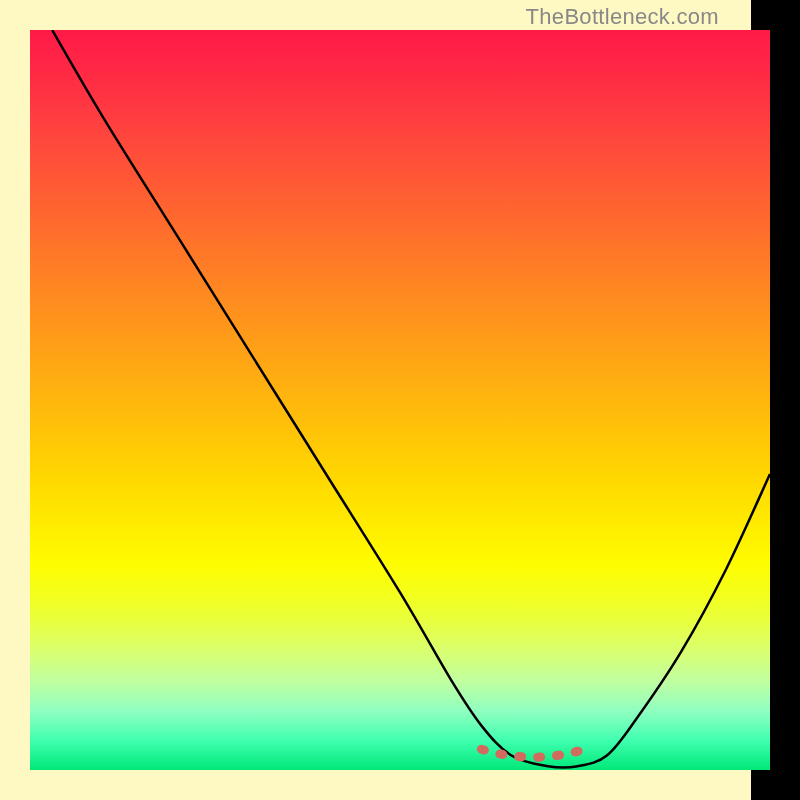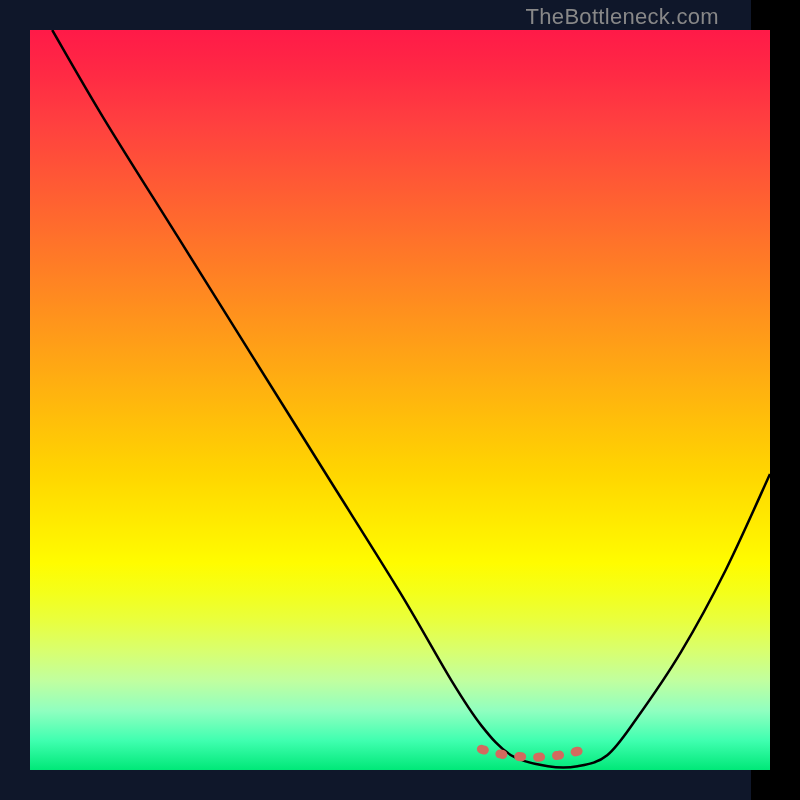--- a/index.html
+++ b/index.html
@@ -1,16 +1,16 @@
 <!DOCTYPE html>
 <html><head>
 <meta charset="utf-8">
 <style>
 body{margin:0;padding:0;background:#000;width:800px;height:800px;position:relative;font-family:Arial,sans-serif}
-.chart-container{position:absolute;top:0;left:0;width:751px;height:800px;background:#0f172a}
+.chart-container{position:absolute;top:0;left:0;width:751px;height:800px;background:#fef9c3}
 .plot-area{position:absolute;top:30px;left:30px;width:740px;height:740px;background:linear-gradient(to bottom,
 #ff1a48 0%,
 #ff2a44 6%,
 #ff3e40 12%,
 #ff5138 18%,
 #ff6430 24%,
 #ff7728 30%,
 #ff8a20 36%,
 #ff9d18 42%,
 #ffb010 48%,

